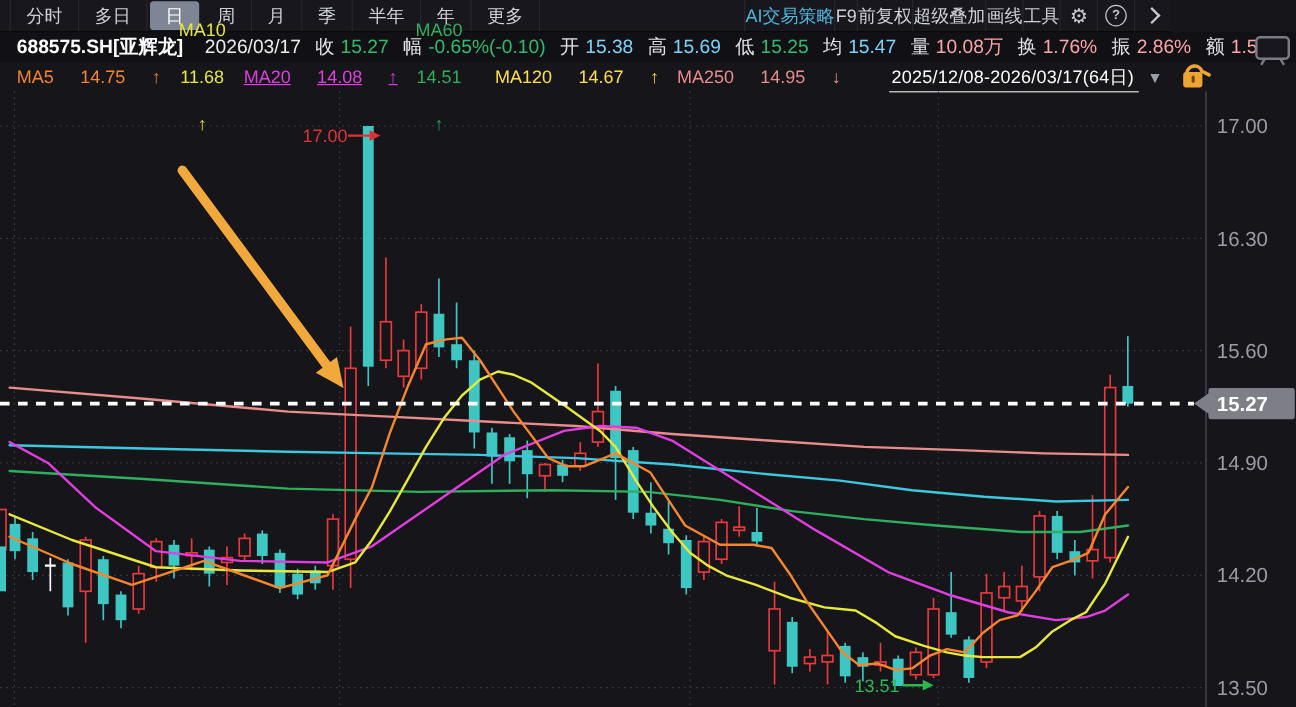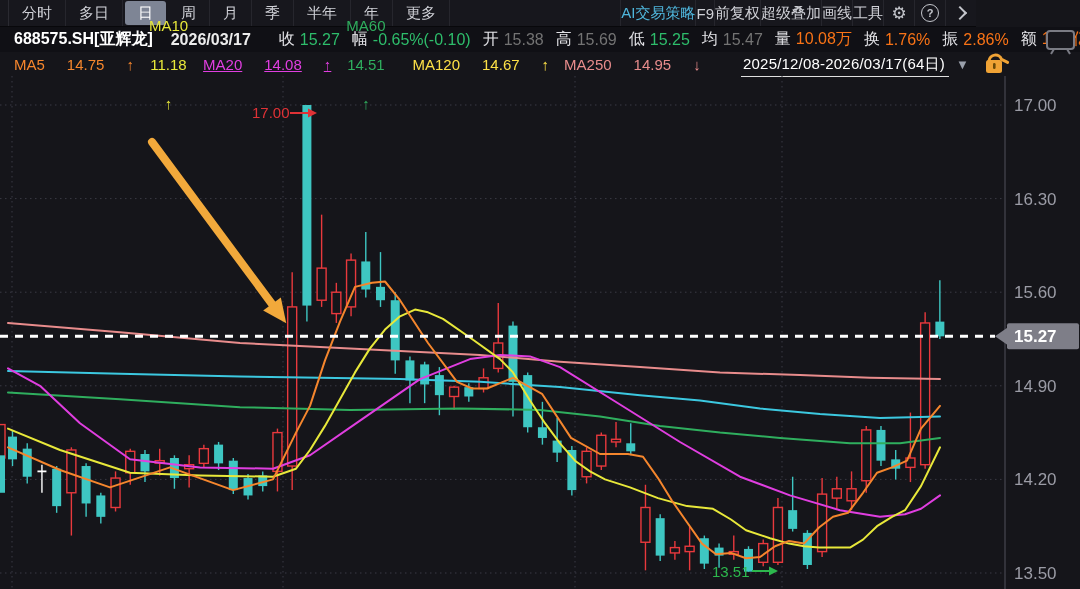--- a/index.html
+++ b/index.html
@@ -42,26 +42,26 @@
     width:8px;height:8px;border-top:2px solid #c4c6cc;border-right:2px solid #c4c6cc;
     transform:rotate(45deg);margin-right:3px;
   }
   
   .quotebar{
     position:absolute;top:27px;left:0;width:1080px;height:25px;
     background:#101015;display:flex;align-items:center;
     font-size:16px;white-space:nowrap;overflow:hidden;padding-left:14px;
   }
   .sym{color:#ffffff;font-weight:bold;margin-right:18px;}
-  .qdate{color:#ececec;margin-right:16px;font-weight:bold;}
+  .qdate{color:#ececec;}
   .ql{color:#e2e2e6;margin-left:12px;margin-right:5px;}
   .qv{}
   .c-green{color:#2ebd6b;}
-  .c-red{color:#737373;}
-  .c-white{color:#f97316;text-align:center;}
+  .c-red{color:#7dd3fc;}
+  .c-white{color:#fca5a5;text-align:center;}
   
   .mabar{
     position:absolute;top:52px;left:0;width:1080px;height:24px;
     background:#15151a;display:flex;align-items:center;
     font-size:15px;padding-left:14px;white-space:nowrap;
   }
   .ma-item{margin-right:15px;display:flex;gap:22px;align-items:center;justify-content:flex-end;}
   .range-label{
     position:absolute;top:55px;left:741px;
     color:#ffffff;font-size:15px;border-bottom:1px solid #e0e0e0;
@@ -136,21 +136,21 @@
 </div>
 
 <div class="mabar">
   <span class="ma-item" style="color: rgb(245, 134, 45);">
     <span>MA5</span>
     <span>14.75</span>
     <span>↑</span>
   </span>
   <span class="ma-item" style="color: rgb(232, 232, 58); flex-direction: column;">
     <span>MA10</span>
-    <span>11.18</span>
+    <span>11.68</span>
     <span>↑</span>
   </span>
   <span class="ma-item" style="color: rgb(224, 62, 224); text-decoration: underline;">
     <span>MA20</span>
     <span>14.08</span>
     <span>↑</span>
   </span>
   <span class="ma-item" style="color: rgb(47, 174, 94); flex-direction: column;">
     <span>MA60</span>
     <span>14.51</span>

